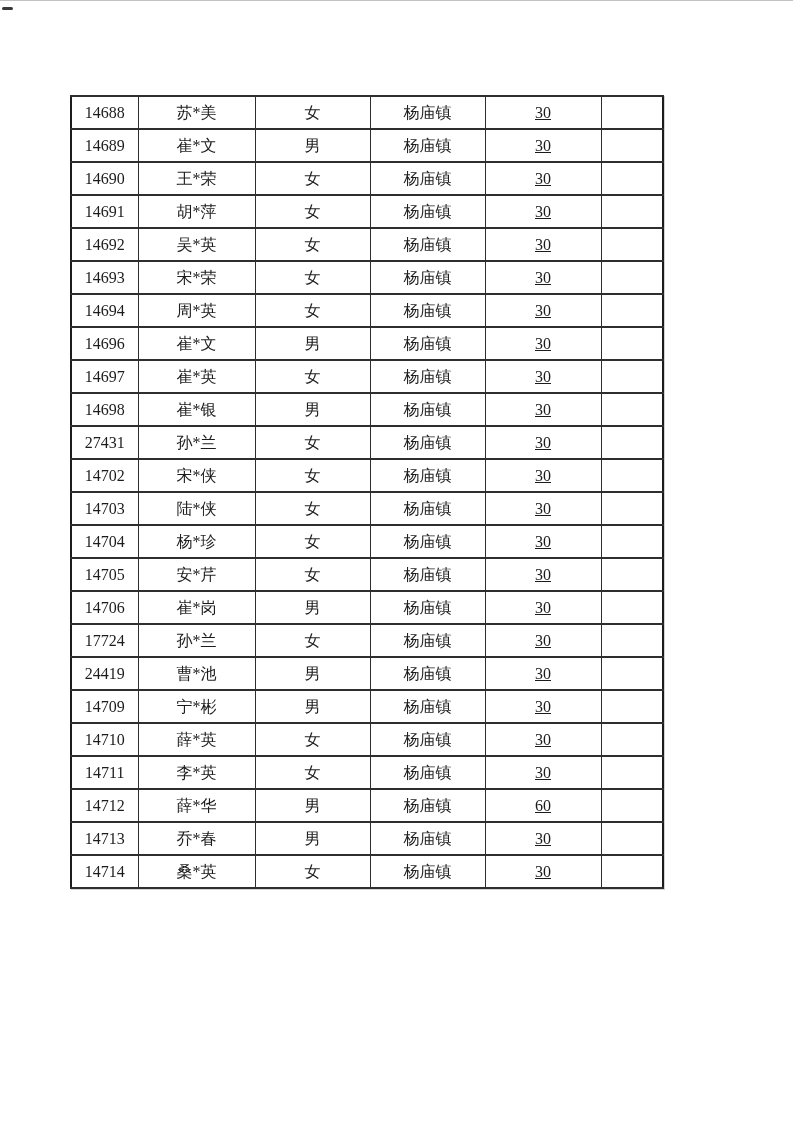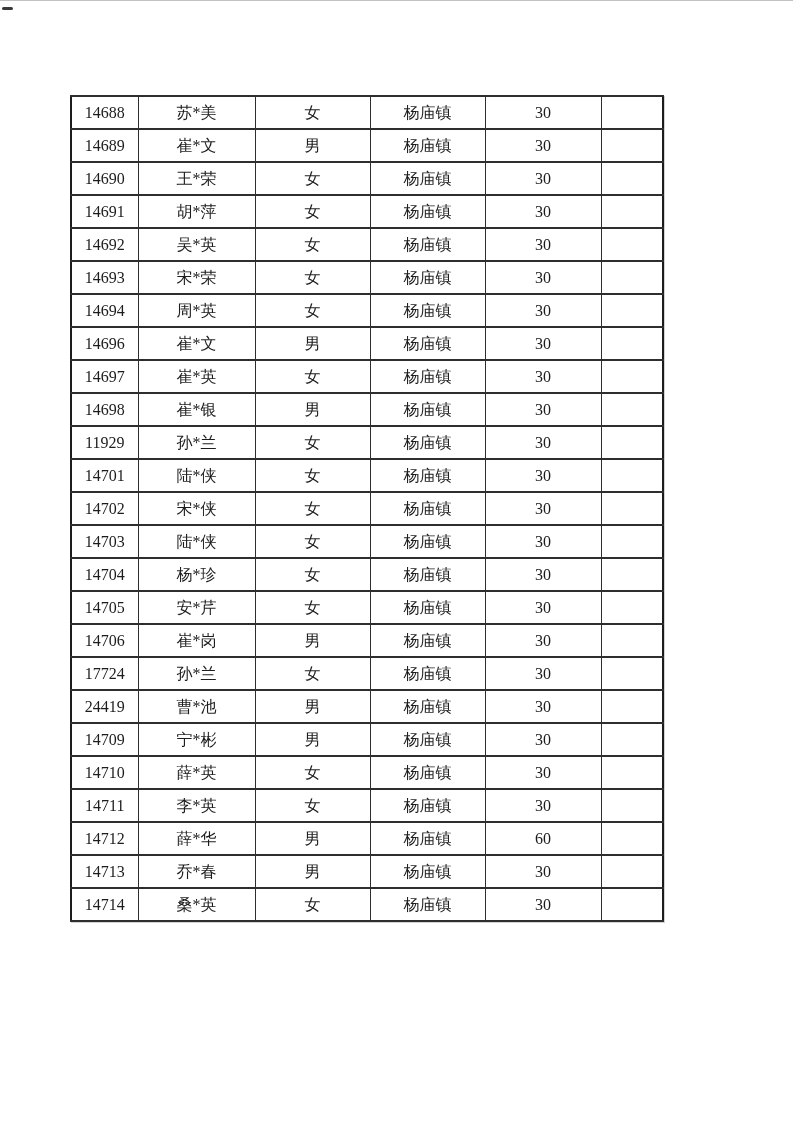--- a/index.html
+++ b/index.html
@@ -46,21 +46,21 @@
     padding: 0 2px;
     text-align: center;
     vertical-align: middle;
     font-size: 16px;
     line-height: 1;
     color: #1c1c1c;
     overflow: hidden;
     white-space: nowrap;
   }
   td.cell-id     { font-size: 15.5px; }
-  td.cell-amount { font-size: 15.5px; }
+  td.cell-amount { font-size: 15.5px; text-decoration: underline; }
 </style>
 </head>
 <body>
 
 <div class="page-top-line"></div>
 <div class="scan-dash"></div>
 
 <table class="roster">
   <colgroup id="roster-colgroup">
       <col style="width: 67px;">
@@ -156,37 +156,29 @@
   <tr>
     <td class="cell-id">14698</td>
     <td class="cell-name">崔*银</td>
     <td class="cell-gender">男</td>
     <td class="cell-town">杨庙镇</td>
     <td class="cell-amount">30</td>
     <td class="cell-note"></td>
   </tr>
 
   <tr>
-    <td class="cell-id">11929</td>
+    <td class="cell-id">27431</td>
     <td class="cell-name">孙*兰</td>
     <td class="cell-gender">女</td>
     <td class="cell-town">杨庙镇</td>
     <td class="cell-amount">30</td>
     <td class="cell-note"></td>
   </tr>
 
 
-  <tr>
-    <td class="cell-id">14701</td>
-    <td class="cell-name">陆*侠</td>
-    <td class="cell-gender">女</td>
-    <td class="cell-town">杨庙镇</td>
-    <td class="cell-amount">30</td>
-    <td class="cell-note"></td>
-  </tr>
 
   <tr>
     <td class="cell-id">14702</td>
     <td class="cell-name">宋*侠</td>
     <td class="cell-gender">女</td>
     <td class="cell-town">杨庙镇</td>
     <td class="cell-amount">30</td>
     <td class="cell-note"></td>
   </tr>
 

